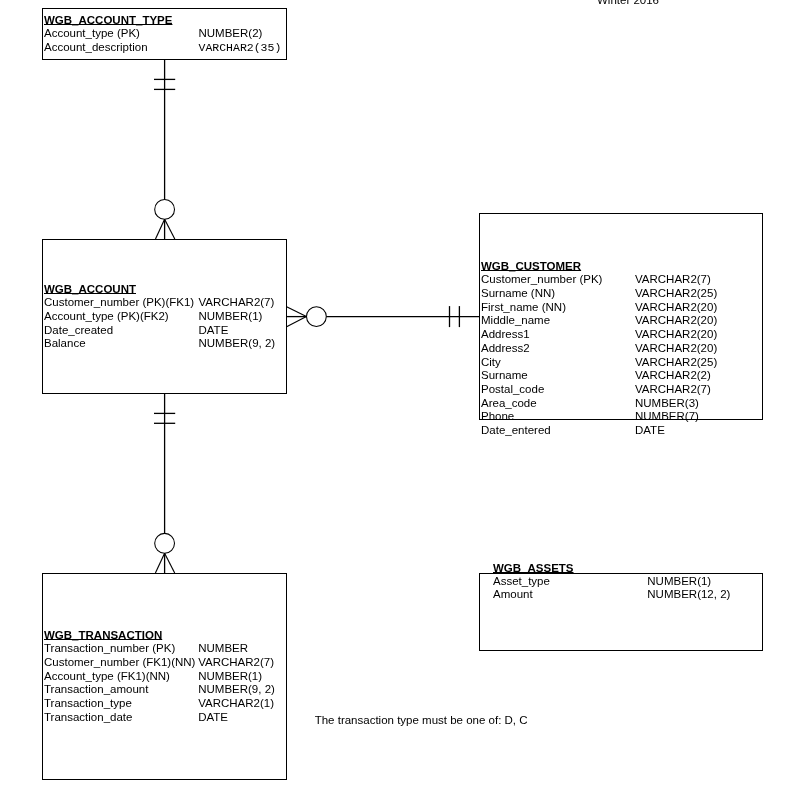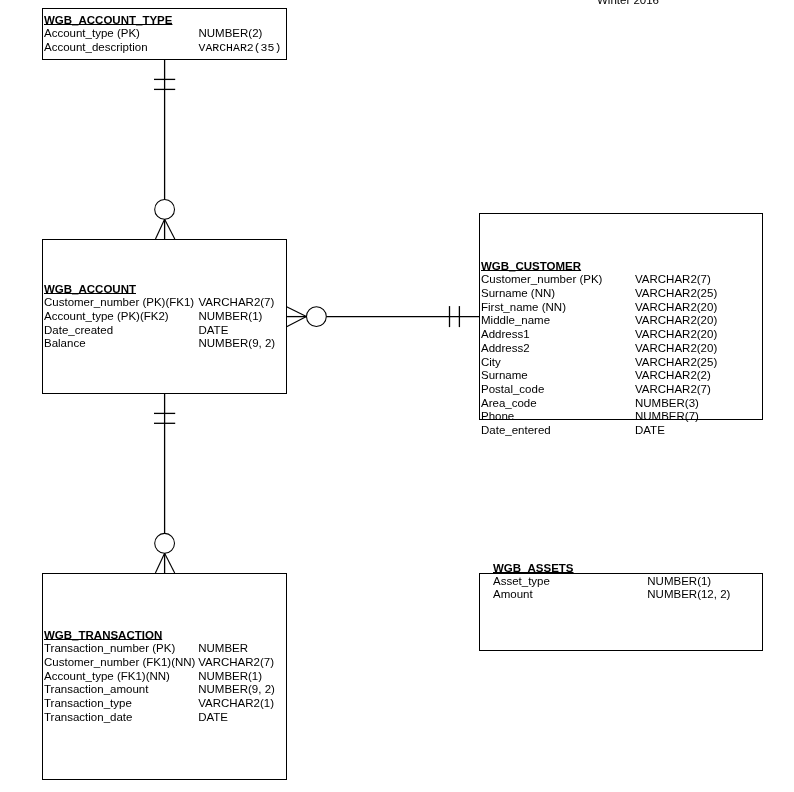--- a/index.html
+++ b/index.html
@@ -140,13 +140,14 @@
       <div class="entity" style="left: 479px; top: 573px; width: 284px; height: 78px;"></div>
       <div class="etext" style="left: 481px; top: 561px; padding-left: 12px;"><div class="trow"><span class="ename">WGB_ASSETS</span></div><div class="erow">
           <span class="col1">Asset_type</span>
           <span class="col2" style="left: 154.3px;">NUMBER(1)</span>
         </div><div class="erow">
           <span class="col1">Amount</span>
           <span class="col2" style="left: 154.3px;">NUMBER(12, 2)</span>
         </div></div>
     </div>
 
+  <div class="note" style="left:314.7px;top:713.9px;">The transaction type must be one of: D, C</div>
 </div>
 
 </body></html>

